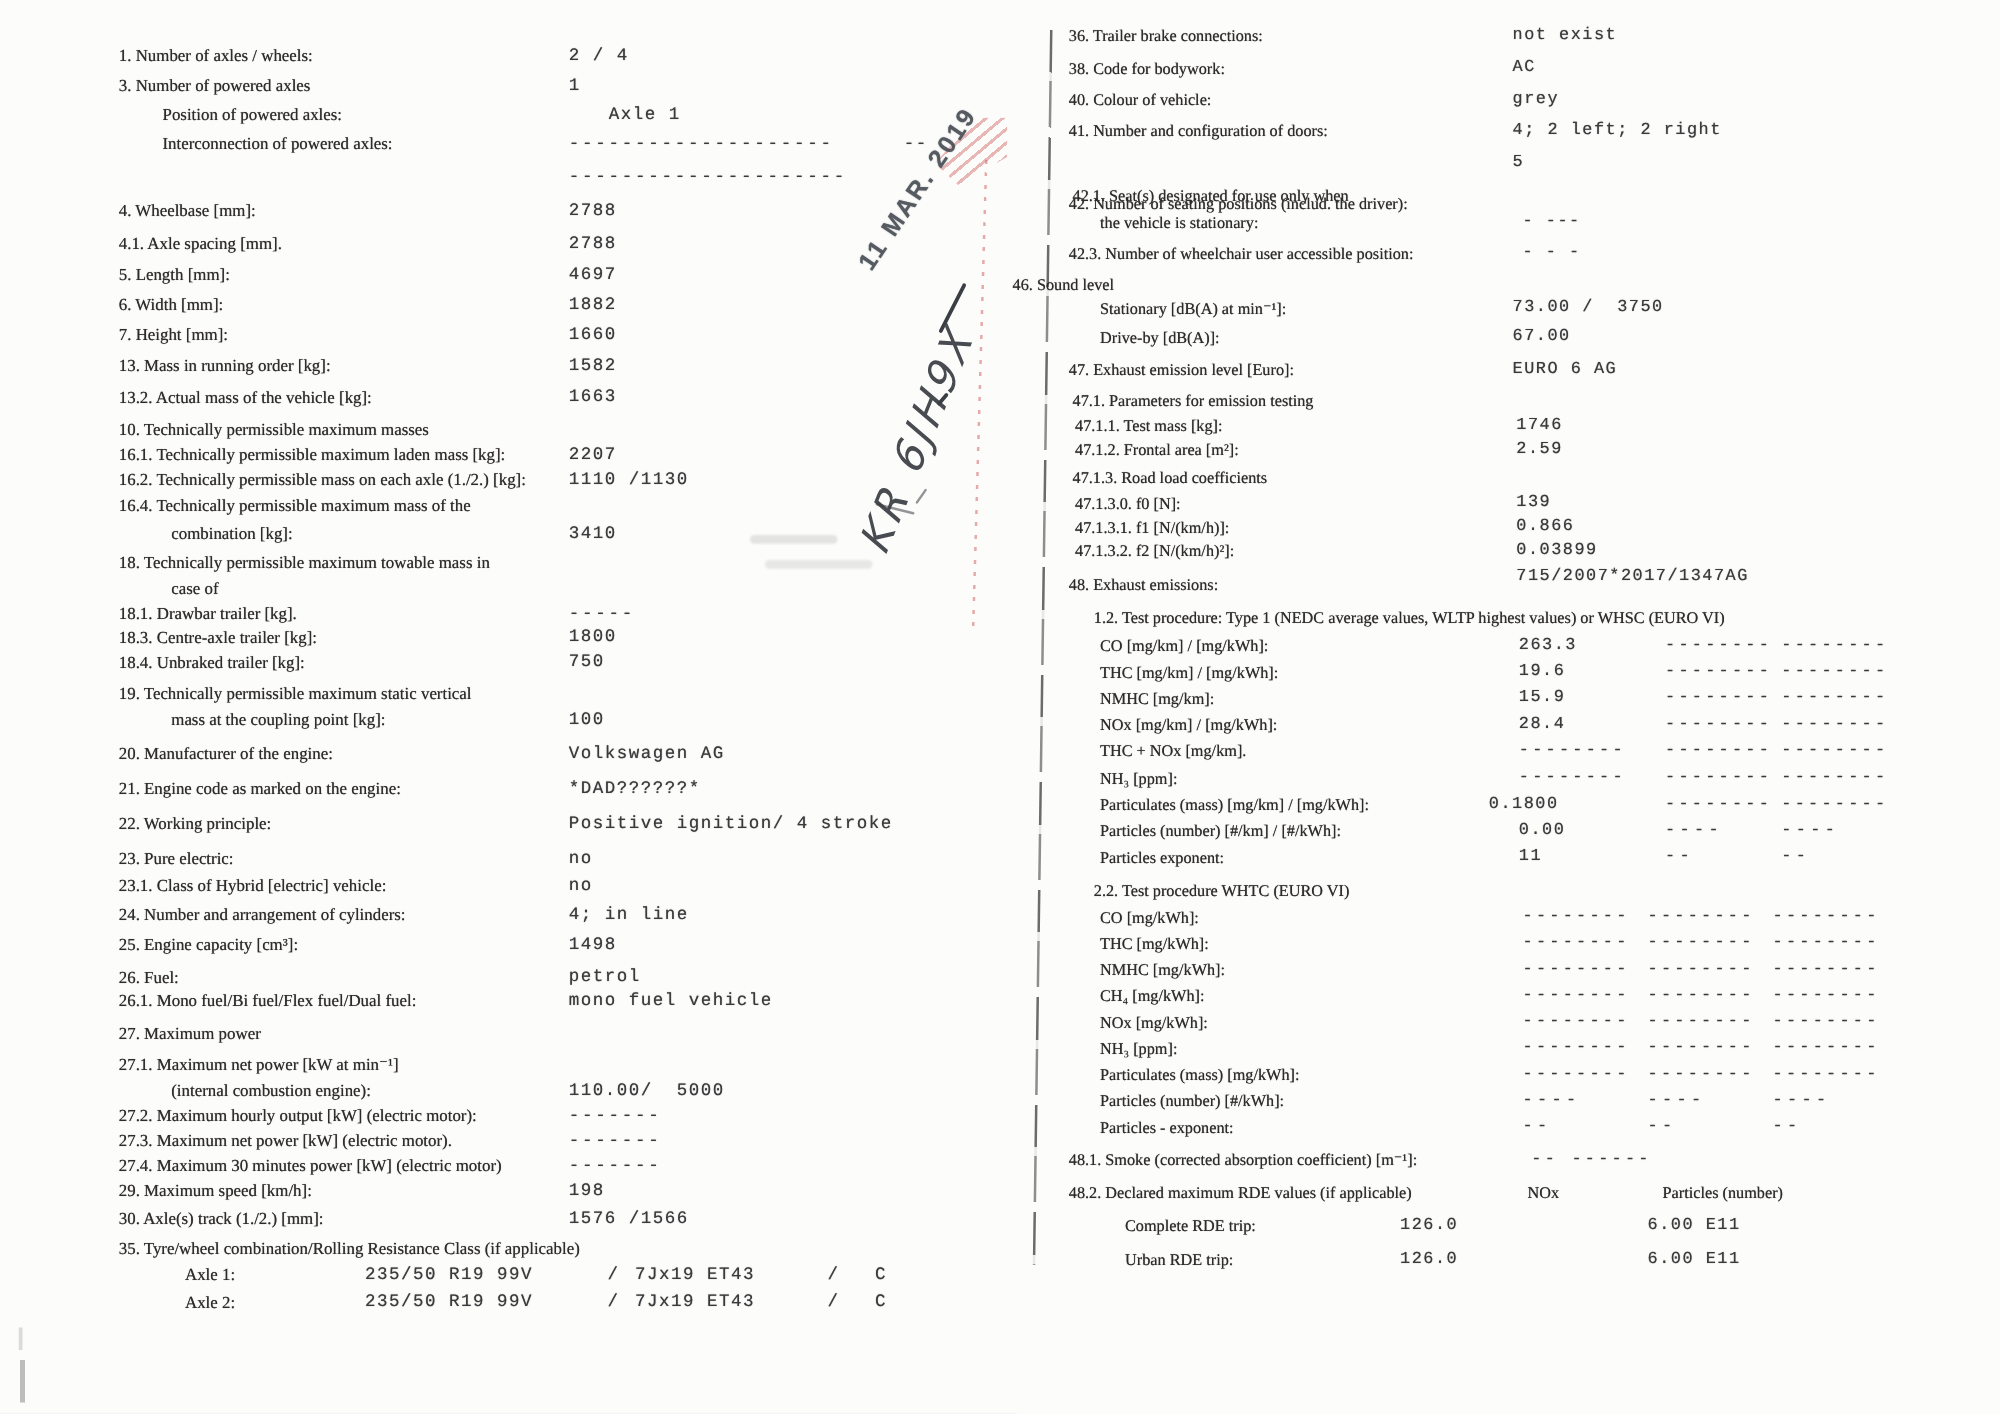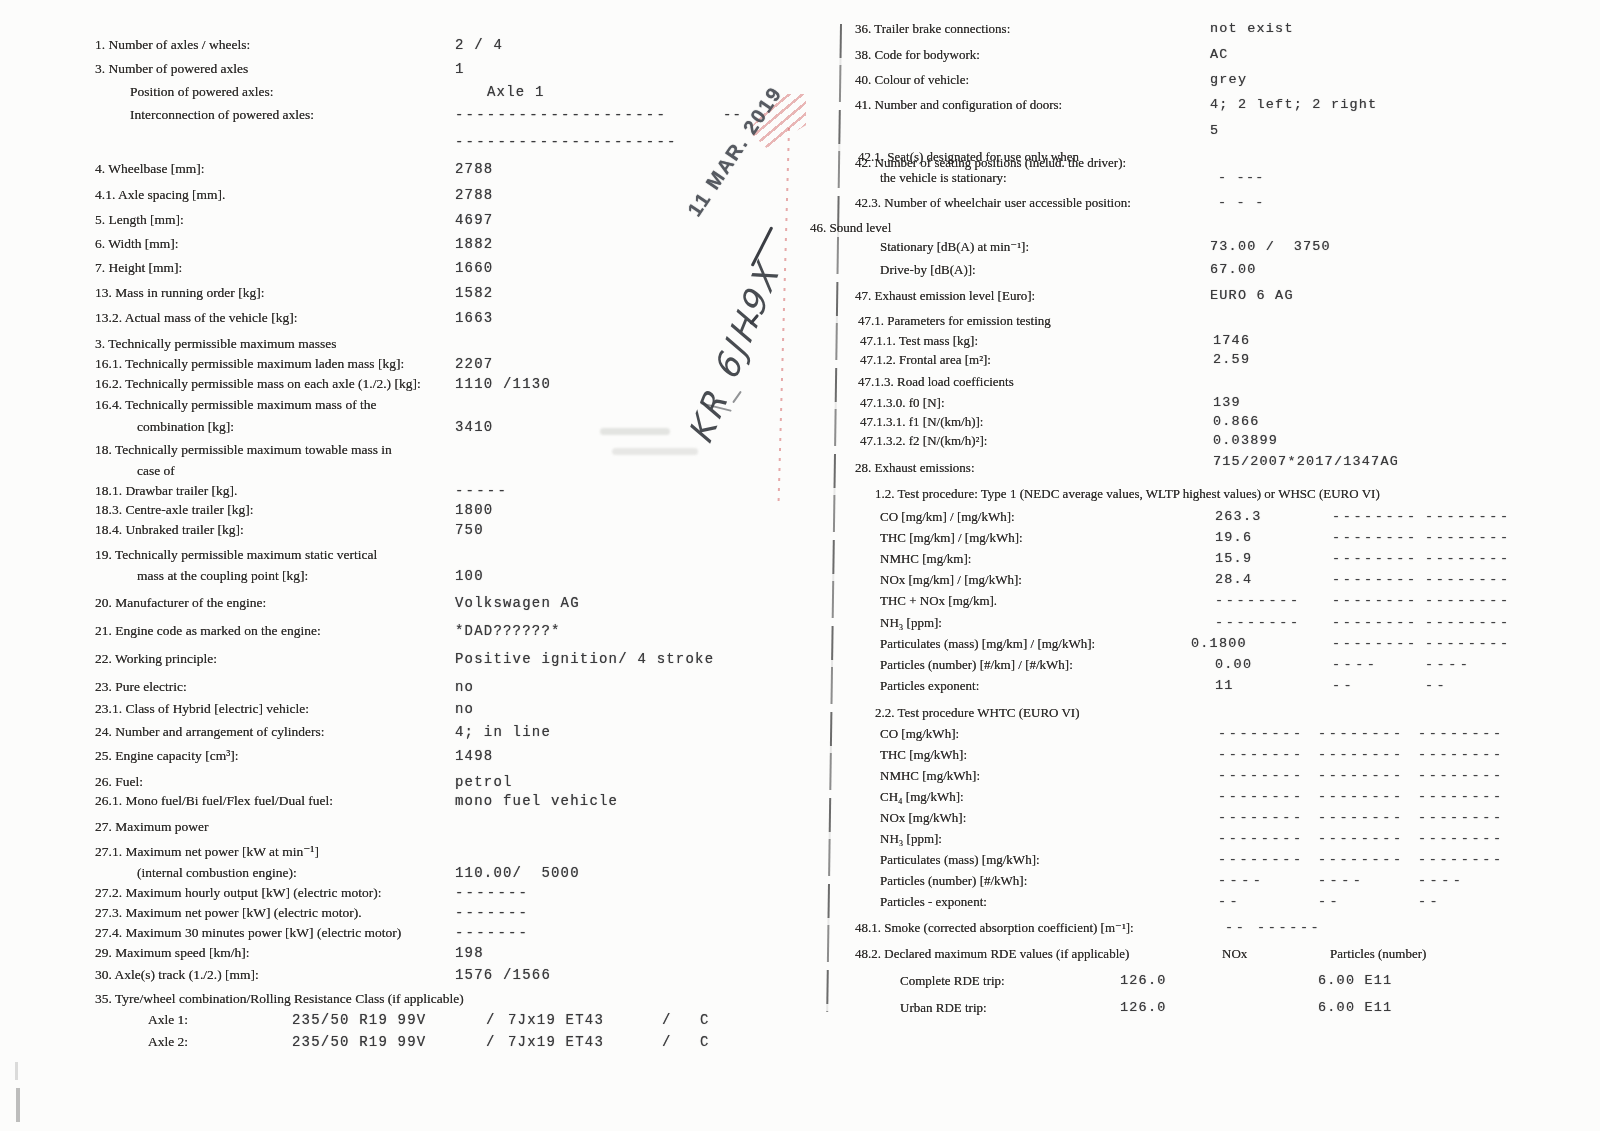--- a/index.html
+++ b/index.html
@@ -97,21 +97,21 @@
     <span class="cell lbl" style="left: 95px; top: 213px;">5. Length [mm]:</span>
     <span class="cell val" style="left: 455px; top: 213px;">4697</span>
     <span class="cell lbl" style="left: 95px; top: 237px;">6. Width [mm]:</span>
     <span class="cell val" style="left: 455px; top: 237px;">1882</span>
     <span class="cell lbl" style="left: 95px; top: 261px;">7. Height [mm]:</span>
     <span class="cell val" style="left: 455px; top: 261px;">1660</span>
     <span class="cell lbl" style="left: 95px; top: 286px;">13. Mass in running order [kg]:</span>
     <span class="cell val" style="left: 455px; top: 286px;">1582</span>
     <span class="cell lbl" style="left: 95px; top: 311px;">13.2. Actual mass of the vehicle [kg]:</span>
     <span class="cell val" style="left: 455px; top: 311px;">1663</span>
-    <span class="cell lbl" style="left: 95px; top: 337px;">3. Technically permissible maximum masses</span>
+    <span class="cell lbl" style="left: 95px; top: 337px;">10. Technically permissible maximum masses</span>
     <span class="cell lbl" style="left: 95px; top: 357px;">16.1. Technically permissible maximum laden mass [kg]:</span>
     <span class="cell val" style="left: 455px; top: 357px;">2207</span>
     <span class="cell lbl" style="left: 95px; top: 377px;">16.2. Technically permissible mass on each axle (1./2.) [kg]:</span>
     <span class="cell val" style="left: 455px; top: 377px;">1110 /1130</span>
     <span class="cell lbl" style="left: 95px; top: 398px;">16.4. Technically permissible maximum mass of the</span>
     <span class="cell lbl" style="left: 137px; top: 420px;">combination [kg]:</span>
     <span class="cell val" style="left: 455px; top: 420px;">3410</span>
     <span class="cell lbl" style="left: 95px; top: 443px;">18. Technically permissible maximum towable mass in</span>
     <span class="cell lbl" style="left: 137px; top: 464px;">case of</span>
     <span class="cell lbl" style="left: 95px; top: 484px;">18.1. Drawbar trailer [kg].</span>
@@ -196,21 +196,21 @@
     <span class="cell lbl lblr" style="left: 860px; top: 353px;">47.1.2. Frontal area [m²]:</span>
     <span class="cell val valr" style="left: 1213px; top: 353px;">2.59</span>
     <span class="cell lbl lblr" style="left: 858px; top: 375px;">47.1.3. Road load coefficients</span>
     <span class="cell lbl lblr" style="left: 860px; top: 396px;">47.1.3.0. f0 [N]:</span>
     <span class="cell val valr" style="left: 1213px; top: 396px;">139</span>
     <span class="cell lbl lblr" style="left: 860px; top: 415px;">47.1.3.1. f1 [N/(km/h)]:</span>
     <span class="cell val valr" style="left: 1213px; top: 415px;">0.866</span>
     <span class="cell lbl lblr" style="left: 860px; top: 434px;">47.1.3.2. f2 [N/(km/h)²]:</span>
     <span class="cell val valr" style="left: 1213px; top: 434px;">0.03899</span>
     <span class="cell val valr" style="left: 1213px; top: 455px;">715/2007*2017/1347AG</span>
-    <span class="cell lbl lblr" style="left: 855px; top: 461px;">28. Exhaust emissions:</span>
+    <span class="cell lbl lblr" style="left: 855px; top: 461px;">48. Exhaust emissions:</span>
     <span class="cell lbl lblr" style="left: 875px; top: 487px;">1.2. Test procedure: Type 1 (NEDC average values, WLTP highest values) or WHSC (EURO VI)</span>
     <span class="cell lbl lblr" style="left: 880px; top: 510px;">CO [mg/km] / [mg/kWh]:</span>
     <span class="cell val valr" style="left: 1215px; top: 510px;">263.3</span>
     <span class="cell val valr sp2" style="left: 1332px; top: 510px;">--------</span>
     <span class="cell val valr sp2" style="left: 1425px; top: 510px;">--------</span>
     <span class="cell lbl lblr" style="left: 880px; top: 531px;">THC [mg/km] / [mg/kWh]:</span>
     <span class="cell val valr" style="left: 1215px; top: 531px;">19.6</span>
     <span class="cell val valr sp2" style="left: 1332px; top: 531px;">--------</span>
     <span class="cell val valr sp2" style="left: 1425px; top: 531px;">--------</span>
     <span class="cell lbl lblr" style="left: 880px; top: 552px;">NMHC [mg/km]:</span>

